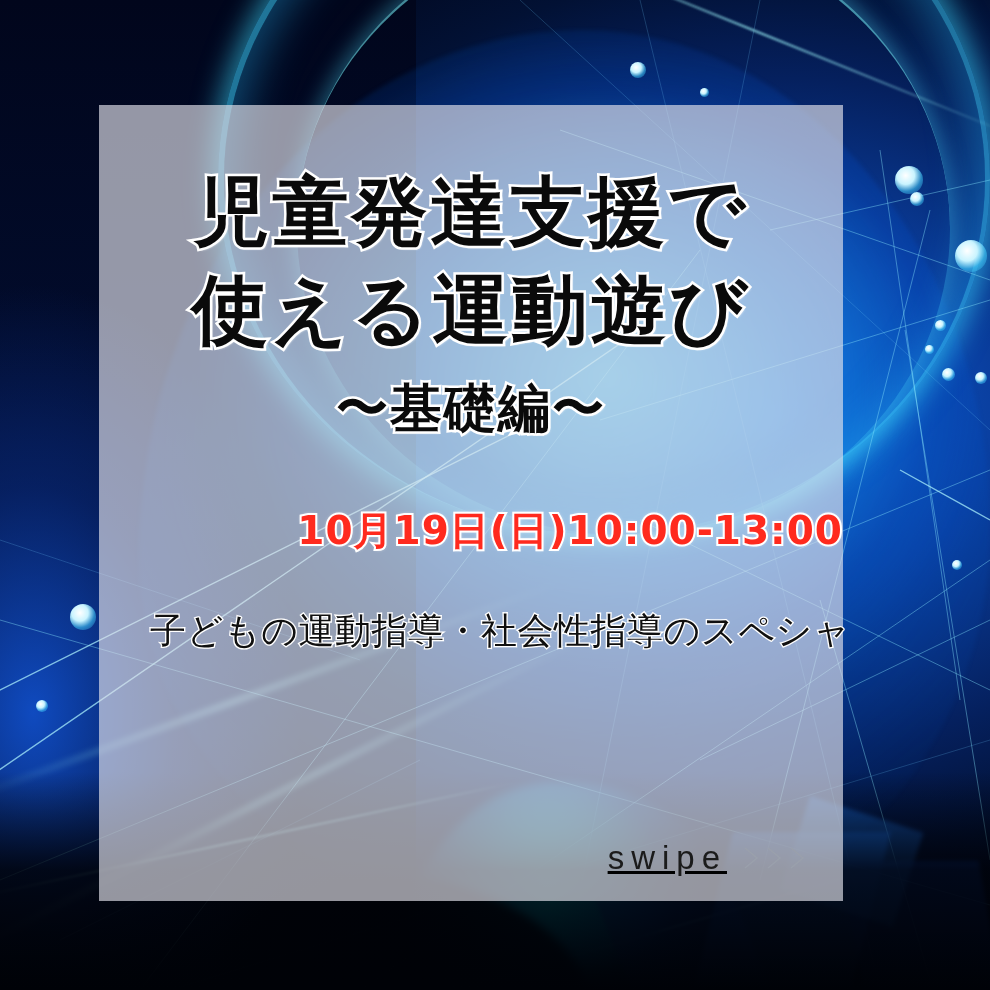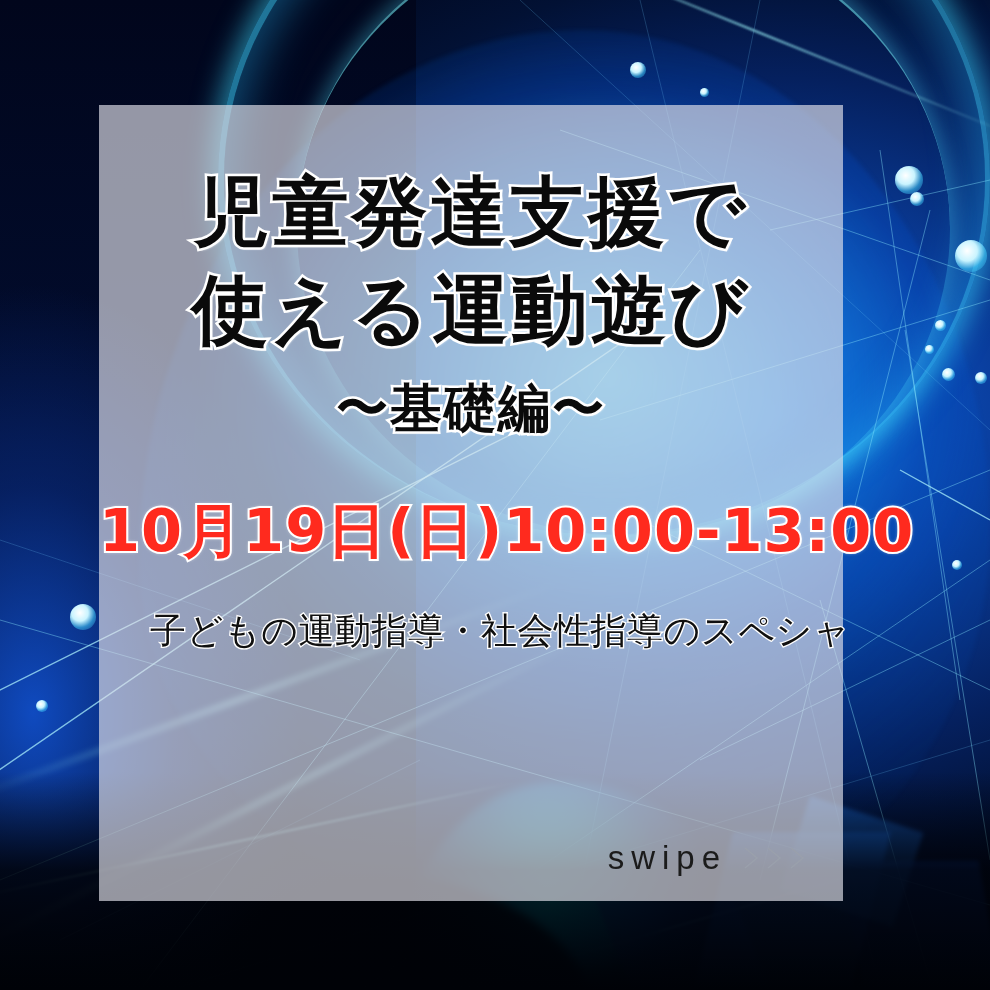--- a/index.html
+++ b/index.html
@@ -153,21 +153,21 @@
     white-space:nowrap;
   }
   .title-line.l3 { font-size:52px; letter-spacing:2px; }
 
   .date-line {
     position:absolute;
     left:0; right:0; top:397px;
     text-align:right;
     font-family:"DejaVu Sans","Liberation Sans",sans-serif;
     font-weight:bold;
-    font-size:59px;
+    font-size:39px;
     line-height:58px;
     color:#ff2a1e;
     letter-spacing:1px;
     -webkit-text-stroke:4px #ffffff;
     paint-order:stroke fill;
     text-shadow:0 0 4px rgba(255,255,255,.95);
     white-space:nowrap;
   }
 
   .body-block {
@@ -184,21 +184,21 @@
     letter-spacing:.5px;
     -webkit-text-stroke:2.6px #ffffff;
     paint-order:stroke fill;
     text-shadow:0 0 2px rgba(255,255,255,.8);
     white-space:nowrap;
   }
 
   .swipe-row {
     position:absolute;
     right:34px; bottom:24px;
-    display:flex; align-items:center; gap:14px;
+    display:flex; align-items:center; gap:14px;text-decoration:underline;
   }
   .swipe-text {
     font-family:"Liberation Sans","DejaVu Sans",sans-serif;
     font-size:33px;
     font-weight:400;
     letter-spacing:7px;
     color:#1b1b1b;
   }
   .chevrons { display:flex; align-items:center; gap:1px; }
 </style>

